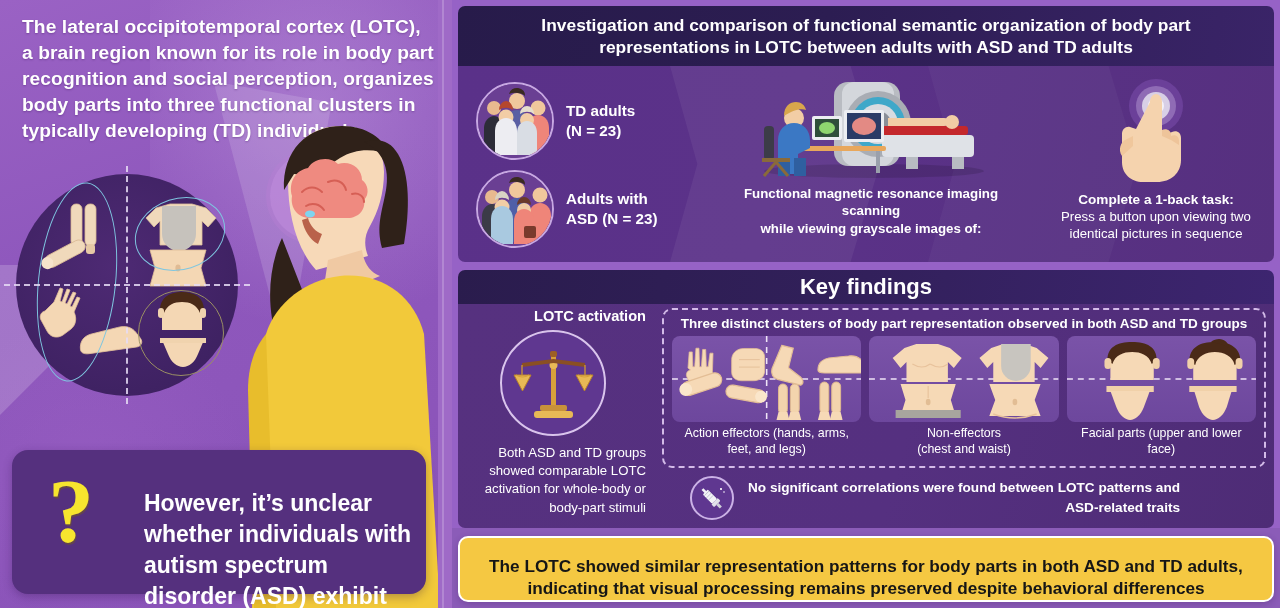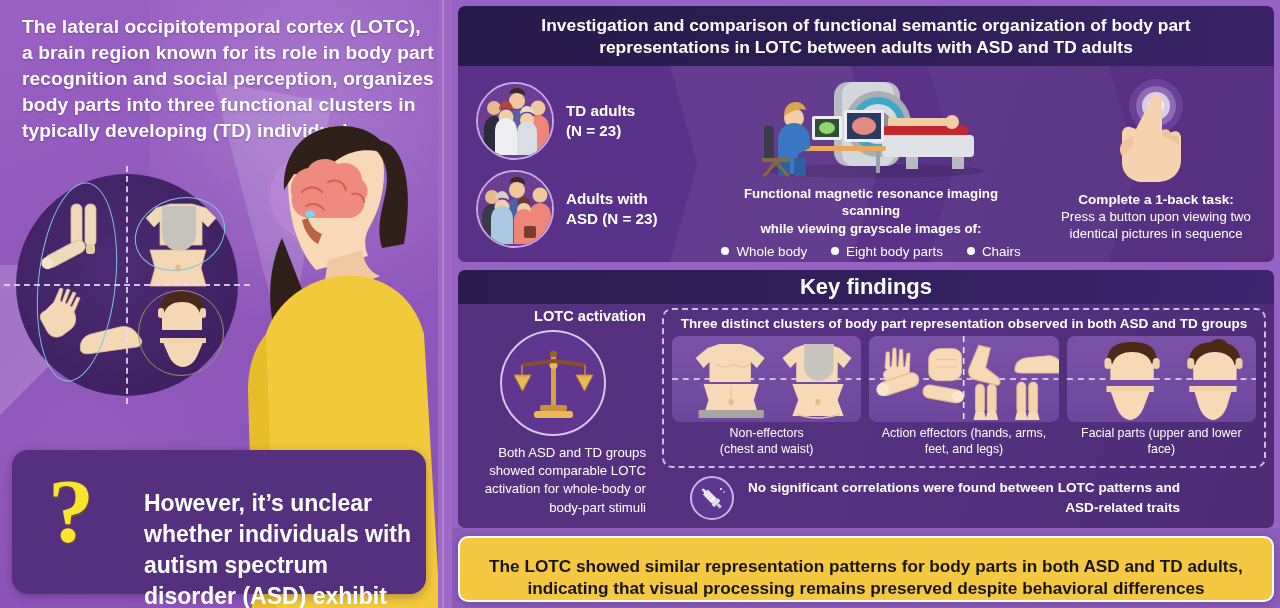--- a/index.html
+++ b/index.html
@@ -430,34 +430,20 @@
           <rect x="38" y="82" width="12" height="18" fill="#2f5fa0"></rect>
 
           <rect x="8" y="50" width="10" height="34" rx="4" fill="#3c3c48"></rect>
           <rect x="6" y="82" width="28" height="4" fill="#8a6a3a"></rect>
           <path d="M20 86 l-12 14 M20 86 l12 14" stroke="#8a6a3a" stroke-width="3"></path>
         </svg>
         <div class="fmri-caption">
           <div>Functional magnetic resonance imaging scanning</div>
           <div>while viewing grayscale images of:</div>
         </div>
-        <div class="bullets">
-          <div class="bullet">
-            <span class="dot"></span>
-            <span>Whole body</span>
-          </div>
-          <div class="bullet">
-            <span class="dot"></span>
-            <span>Eight body parts</span>
-          </div>
-          <div class="bullet">
-            <span class="dot"></span>
-            <span>Chairs</span>
-          </div>
-        </div>
       </div>
 
       <div class="task-block">
         <svg class="task-img" viewBox="0 0 120 110">
           <circle cx="60" cy="28" r="27" fill="#6b4099"></circle>
           <circle cx="60" cy="28" r="20" fill="#8f6bb5"></circle>
           <circle cx="60" cy="28" r="14" fill="#d8cfe6"></circle>
           <circle cx="60" cy="28" r="8" fill="#f4f1f8"></circle>
           <path d="M54 24 c0 -5 3 -8 6 -8 s6 3 6 8 v34 l10 -4 c5 -2 9 1 9 6 l0 22 c0 13 -10 22 -24 22 h-14 c-12 0 -21 -8 -21 -20 l0 -28 c0 -5 4 -8 8 -7 l6 2 z" fill="#f5d3ae"></path>
           <path d="M66 58 l0 -6 c4 -2 9 0 9 5 l0 5 z" fill="#eec49a"></path>
@@ -501,20 +487,73 @@
       </div>
 
       <div class="clusters-box">
         <div class="clusters-title">Three distinct clusters of body part representation observed in both ASD and TD groups</div>
         <div class="clusters-row">
 
           <div class="cluster">
             <div class="cluster-imgbox">
               <svg width="100%" height="86" viewBox="0 0 192 86" preserveAspectRatio="none">
                 <line x1="0" y1="43" x2="192" y2="43" stroke="#efe4f7" stroke-width="1.6" stroke-dasharray="6 5"></line>
+                <line x1="96" y1="0" x2="96" y2="86" stroke="#efe4f7" stroke-width="1.6" stroke-dasharray="6 5"></line>
+
+                <g transform="translate(10,6) scale(.62)">
+                  <path d="M10 42 l2 -26 h5 l1 24 3 0 2 -30 h5 l1 30 3 0 2 -28 h5 l1 28 3 0 3 -22 h5 l-1 30 c2 8 0 16 -6 20 l-10 6 c-7 4 -16 1 -20 -6 l-6 -12 c-2 -5 1 -10 6 -11 z" fill="#f6d9b6" stroke="#e3bd95" stroke-width="1.2"></path>
+                </g>
+
+                <g transform="translate(58,10) scale(.62)">
+                  <path d="M4 22 c0 -10 8 -18 20 -18 h18 c10 0 16 6 16 14 v22 c0 10 -8 16 -18 16 h-20 c-10 0 -16 -6 -16 -14 z" fill="#f6d9b6" stroke="#e3bd95" stroke-width="1.2"></path>
+                  <path d="M16 22 h34 M16 34 h34" stroke="#e3bd95" stroke-width="1.4"></path>
+                </g>
+
+                <g transform="translate(8,48) rotate(-18)">
+                  <rect x="0" y="0" width="42" height="14" rx="7" fill="#f6d9b6" stroke="#e3bd95" stroke-width="1.2"></rect>
+                  <circle cx="4" cy="7" r="6.5" fill="#fae6cb"></circle>
+                </g>
+
+                <g transform="translate(56,48) rotate(10)">
+                  <rect x="0" y="0" width="40" height="13" rx="6.5" fill="#f6d9b6" stroke="#e3bd95" stroke-width="1.2"></rect>
+                  <circle cx="36" cy="6.5" r="6" fill="#fae6cb"></circle>
+                </g>
+
+                <g transform="translate(106,6) rotate(14)">
+                  <path d="M6 2 h12 v20 l14 6 c4 2 5 6 2 8 l-24 0 c-5 0 -8 -4 -8 -9 z" fill="#f6d9b6" stroke="#e3bd95" stroke-width="1.2"></path>
+                </g>
+
+                <g transform="translate(146,18)">
+                  <path d="M2 16 c0 -7 5 -11 11 -12 l20 -2 c7 -1 12 2 15 6 l3 5 c2 3 0 6 -4 6 l-38 0 c-4 0 -7 -1 -7 -3 z" fill="#f6d9b6" stroke="#e3bd95" stroke-width="1.2"></path>
+                </g>
+
+                <g transform="translate(106,48)">
+                  <rect x="2" y="0" width="9" height="30" rx="4.5" fill="#f3d4ad" stroke="#e0b98f" stroke-width="1"></rect>
+                  <rect x="14" y="0" width="9" height="30" rx="4.5" fill="#f3d4ad" stroke="#e0b98f" stroke-width="1"></rect>
+                  <path d="M2 28 h9 l2 8 h-13 z" fill="#f6d9b6"></path>
+                  <path d="M14 28 h9 l2 8 h-13 z" fill="#f6d9b6"></path>
+                </g>
+                <g transform="translate(148,46)">
+                  <rect x="2" y="0" width="9" height="32" rx="4.5" fill="#f3d4ad" stroke="#e0b98f" stroke-width="1"></rect>
+                  <rect x="14" y="0" width="9" height="32" rx="4.5" fill="#f3d4ad" stroke="#e0b98f" stroke-width="1"></rect>
+                  <path d="M2 30 h9 l2 8 h-13 z" fill="#f6d9b6"></path>
+                  <path d="M14 30 h9 l2 8 h-13 z" fill="#f6d9b6"></path>
+                </g>
+              </svg>
+            </div>
+            <div class="cluster-cap">
+              <div>Action effectors (hands, arms,</div>
+              <div>feet, and legs)</div>
+            </div>
+          </div>
+
+          <div class="cluster">
+            <div class="cluster-imgbox">
+              <svg width="100%" height="86" viewBox="0 0 192 86" preserveAspectRatio="none">
+                <line x1="0" y1="43" x2="192" y2="43" stroke="#efe4f7" stroke-width="1.6" stroke-dasharray="6 5"></line>
 
                 <g transform="translate(24,6)">
                   <path d="M12 6 l12 -4 h22 l12 4 12 10 -8 10 -6 -6 v20 h-42 v-20 l-6 6 -8 -10 z" fill="#f6d9b6"></path>
                   <path d="M20 22 q10 6 18 0 M38 22 q10 6 18 0" stroke="#e8c29c" stroke-width="1.2" fill="none"></path>
                 </g>
 
                 <g transform="translate(112,6)">
                   <path d="M12 6 l12 -4 h22 l12 4 12 10 -8 10 -6 -6 v20 h-42 v-20 l-6 6 -8 -10 z" fill="#f6d9b6"></path>
                   <path d="M22 2 h30 v22 a15 15 0 0 1 -30 0 z" fill="#c8c5bf"></path>
                 </g>
@@ -529,73 +568,20 @@
                 <g transform="translate(114,48)">
                   <path d="M8 0 h52 l-6 16 6 16 h-52 l6 -16 z" fill="#f6d9b6"></path>
                   <ellipse cx="34" cy="18" rx="2.4" ry="3.2" fill="#e2bd94"></ellipse>
                   <path d="M12 30 q22 8 44 0" stroke="#e8c29c" stroke-width="1.4" fill="none"></path>
                 </g>
               </svg>
             </div>
             <div class="cluster-cap">
               <div>Non-effectors</div>
               <div>(chest and waist)</div>
-            </div>
-          </div>
-
-          <div class="cluster">
-            <div class="cluster-imgbox">
-              <svg width="100%" height="86" viewBox="0 0 192 86" preserveAspectRatio="none">
-                <line x1="0" y1="43" x2="192" y2="43" stroke="#efe4f7" stroke-width="1.6" stroke-dasharray="6 5"></line>
-                <line x1="96" y1="0" x2="96" y2="86" stroke="#efe4f7" stroke-width="1.6" stroke-dasharray="6 5"></line>
-
-                <g transform="translate(10,6) scale(.62)">
-                  <path d="M10 42 l2 -26 h5 l1 24 3 0 2 -30 h5 l1 30 3 0 2 -28 h5 l1 28 3 0 3 -22 h5 l-1 30 c2 8 0 16 -6 20 l-10 6 c-7 4 -16 1 -20 -6 l-6 -12 c-2 -5 1 -10 6 -11 z" fill="#f6d9b6" stroke="#e3bd95" stroke-width="1.2"></path>
-                </g>
-
-                <g transform="translate(58,10) scale(.62)">
-                  <path d="M4 22 c0 -10 8 -18 20 -18 h18 c10 0 16 6 16 14 v22 c0 10 -8 16 -18 16 h-20 c-10 0 -16 -6 -16 -14 z" fill="#f6d9b6" stroke="#e3bd95" stroke-width="1.2"></path>
-                  <path d="M16 22 h34 M16 34 h34" stroke="#e3bd95" stroke-width="1.4"></path>
-                </g>
-
-                <g transform="translate(8,48) rotate(-18)">
-                  <rect x="0" y="0" width="42" height="14" rx="7" fill="#f6d9b6" stroke="#e3bd95" stroke-width="1.2"></rect>
-                  <circle cx="4" cy="7" r="6.5" fill="#fae6cb"></circle>
-                </g>
-
-                <g transform="translate(56,48) rotate(10)">
-                  <rect x="0" y="0" width="40" height="13" rx="6.5" fill="#f6d9b6" stroke="#e3bd95" stroke-width="1.2"></rect>
-                  <circle cx="36" cy="6.5" r="6" fill="#fae6cb"></circle>
-                </g>
-
-                <g transform="translate(106,6) rotate(14)">
-                  <path d="M6 2 h12 v20 l14 6 c4 2 5 6 2 8 l-24 0 c-5 0 -8 -4 -8 -9 z" fill="#f6d9b6" stroke="#e3bd95" stroke-width="1.2"></path>
-                </g>
-
-                <g transform="translate(146,18)">
-                  <path d="M2 16 c0 -7 5 -11 11 -12 l20 -2 c7 -1 12 2 15 6 l3 5 c2 3 0 6 -4 6 l-38 0 c-4 0 -7 -1 -7 -3 z" fill="#f6d9b6" stroke="#e3bd95" stroke-width="1.2"></path>
-                </g>
-
-                <g transform="translate(106,48)">
-                  <rect x="2" y="0" width="9" height="30" rx="4.5" fill="#f3d4ad" stroke="#e0b98f" stroke-width="1"></rect>
-                  <rect x="14" y="0" width="9" height="30" rx="4.5" fill="#f3d4ad" stroke="#e0b98f" stroke-width="1"></rect>
-                  <path d="M2 28 h9 l2 8 h-13 z" fill="#f6d9b6"></path>
-                  <path d="M14 28 h9 l2 8 h-13 z" fill="#f6d9b6"></path>
-                </g>
-                <g transform="translate(148,46)">
-                  <rect x="2" y="0" width="9" height="32" rx="4.5" fill="#f3d4ad" stroke="#e0b98f" stroke-width="1"></rect>
-                  <rect x="14" y="0" width="9" height="32" rx="4.5" fill="#f3d4ad" stroke="#e0b98f" stroke-width="1"></rect>
-                  <path d="M2 30 h9 l2 8 h-13 z" fill="#f6d9b6"></path>
-                  <path d="M14 30 h9 l2 8 h-13 z" fill="#f6d9b6"></path>
-                </g>
-              </svg>
-            </div>
-            <div class="cluster-cap">
-              <div>Action effectors (hands, arms,</div>
-              <div>feet, and legs)</div>
             </div>
           </div>
 
           <div class="cluster">
             <div class="cluster-imgbox">
               <svg width="100%" height="86" viewBox="0 0 192 86" preserveAspectRatio="none">
                 <line x1="0" y1="43" x2="192" y2="43" stroke="#efe4f7" stroke-width="1.6" stroke-dasharray="6 5"></line>
 
                 <g transform="translate(36,6)">
                   <path d="M8 22 c0 -14 9 -21 22 -21 s22 7 22 21 v16 h-44 z" fill="#f6d9b6"></path>

